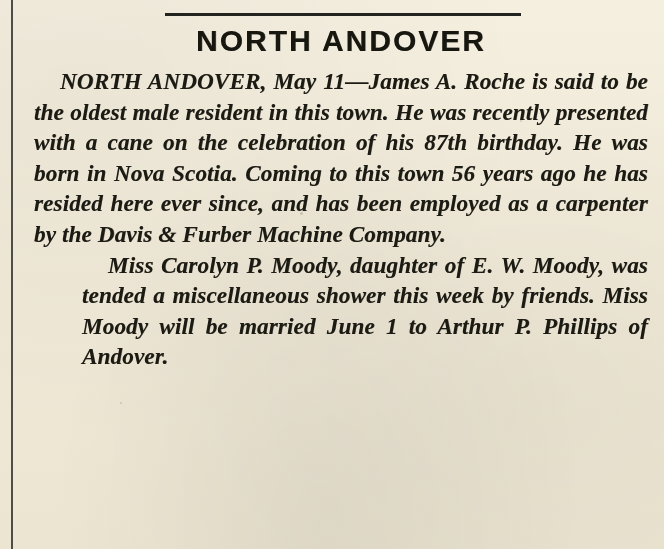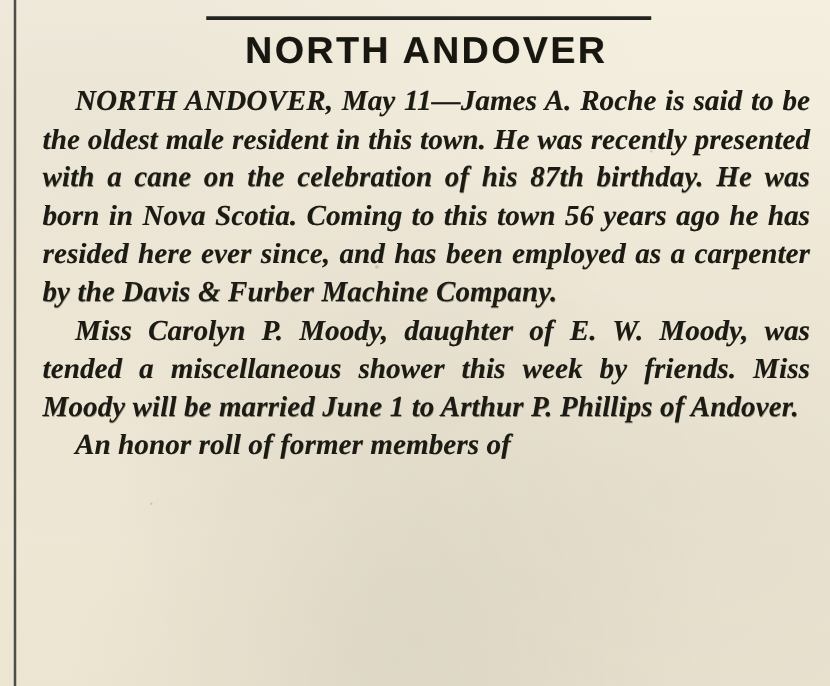--- a/index.html
+++ b/index.html
@@ -85,20 +85,21 @@
     font-weight: bold;
     text-shadow: 0.35px 0.2px 0 rgba(25,24,16,0.45);
     font-style: italic;
   }
   .para .indent {
     display: inline-block;
     width: 26px;
   }
   .para-2 {
     margin-top: 0;
+    margin-left: 48px;
   }
   .last-clip {
     overflow: hidden;
     height: 26px;
   }
   .sliver {
     position: absolute;
     left: 0;
     top: 543px;
     width: 614px;
@@ -127,21 +128,20 @@
   <div class="column-rule"></div>
 
   <div class="content">
     <div class="top-rule"></div>
 
     <div class="headline">NORTH ANDOVER</div>
 
     <div class="body-text">
       <p class="para para-1"><span class="indent"></span><span>NORTH ANDOVER, May 11—James A. Roche is said to be the oldest male resident in this town. He was recently presented with a cane on the celebration of his 87th birthday. He was born in Nova Scotia. Coming to this town 56 years ago he has resided here ever since, and has been employed as a carpenter by the Davis &amp; Furber Machine Company.</span></p>
       <p class="para para-2"><span class="indent"></span><span>Miss Carolyn P. Moody, daughter of E. W. Moody, was tended a miscellaneous shower this week by friends. Miss Moody will be married June 1 to Arthur P. Phillips of Andover.</span></p>
-      <p class="para para-3 last-clip"><span class="indent"></span><span>An honor roll of former members of</span></p>
     </div>
 
     <div class="sliver">the Methodist Church</div>
   </div>
 
   <div class="speck" style="left:300px; top:212px; width:3px; height:3px;"></div>
   <div class="speck" style="left:520px; top:120px; width:2px; height:2px;"></div>
   <div class="speck" style="left:120px; top:402px; width:2px; height:2px;"></div>
 </div>
 

